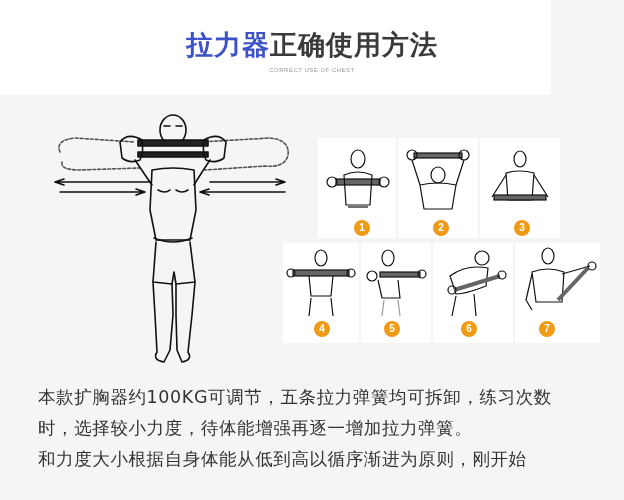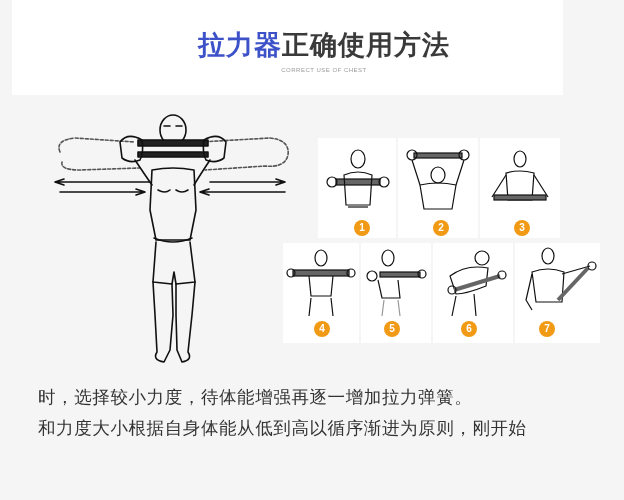--- a/index.html
+++ b/index.html
@@ -1,18 +1,18 @@
 <!DOCTYPE html>
 <html><head>
 <meta charset="utf-8">
 <style>
   * { box-sizing: border-box; margin: 0; padding: 0; }
   html, body { width: 624px; height: 500px; overflow: hidden; }
   body { background: #f5f5f5; font-family: "DejaVu Sans", sans-serif; position: relative; }
-  .header { position: absolute; left: 12px; top: 0; width: 551px; height: 95px; background: #ffffff; }
+  .header { position: absolute; left: 0; top: 0; width: 551px; height: 95px; background: #ffffff; }
   .title { position: absolute; left: 0; width: 624px; top: 28px; text-align: center; font-size: 27px; font-weight: bold; letter-spacing: 1px; line-height: 34px; }
   .title .accent { color: #3d52c8; }
   .title .rest { color: #3a3a3a; }
   .subtitle { position: absolute; left: 0; width: 624px; top: 67px; text-align: center; font-size: 6px; color: #9a9a9a; letter-spacing: 0.5px; font-family: "Liberation Sans", sans-serif; }
 
   .main-figure { position: absolute; left: 40px; top: 100px; width: 260px; height: 265px; }
   .panel { position: absolute; background: #ffffff; }
   .fig { position: absolute; }
   .badge { position: absolute; width: 16px; height: 16px; border-radius: 50%; background: #f19a16; color: #fff; font-size: 10px; font-weight: bold; text-align: center; line-height: 16px; font-family: "Liberation Sans", sans-serif; }
 
@@ -125,15 +125,16 @@
 
 <div class="badge" style="left:354px;top:220px;">1</div>
 <div class="badge" style="left:433px;top:220px;">2</div>
 <div class="badge" style="left:514px;top:220px;">3</div>
 <div class="badge" style="left:314px;top:321px;">4</div>
 <div class="badge" style="left:384px;top:321px;">5</div>
 <div class="badge" style="left:461px;top:321px;">6</div>
 <div class="badge" style="left:539px;top:321px;">7</div>
 
 <div class="desc">
+  <div>本款扩胸器约100KG可调节，五条拉力弹簧均可拆卸，练习次数</div>
   <div>时，选择较小力度，待体能增强再逐一增加拉力弹簧。</div>
   <div>和力度大小根据自身体能从低到高以循序渐进为原则，刚开始</div>
 </div>
 
 </body></html>

